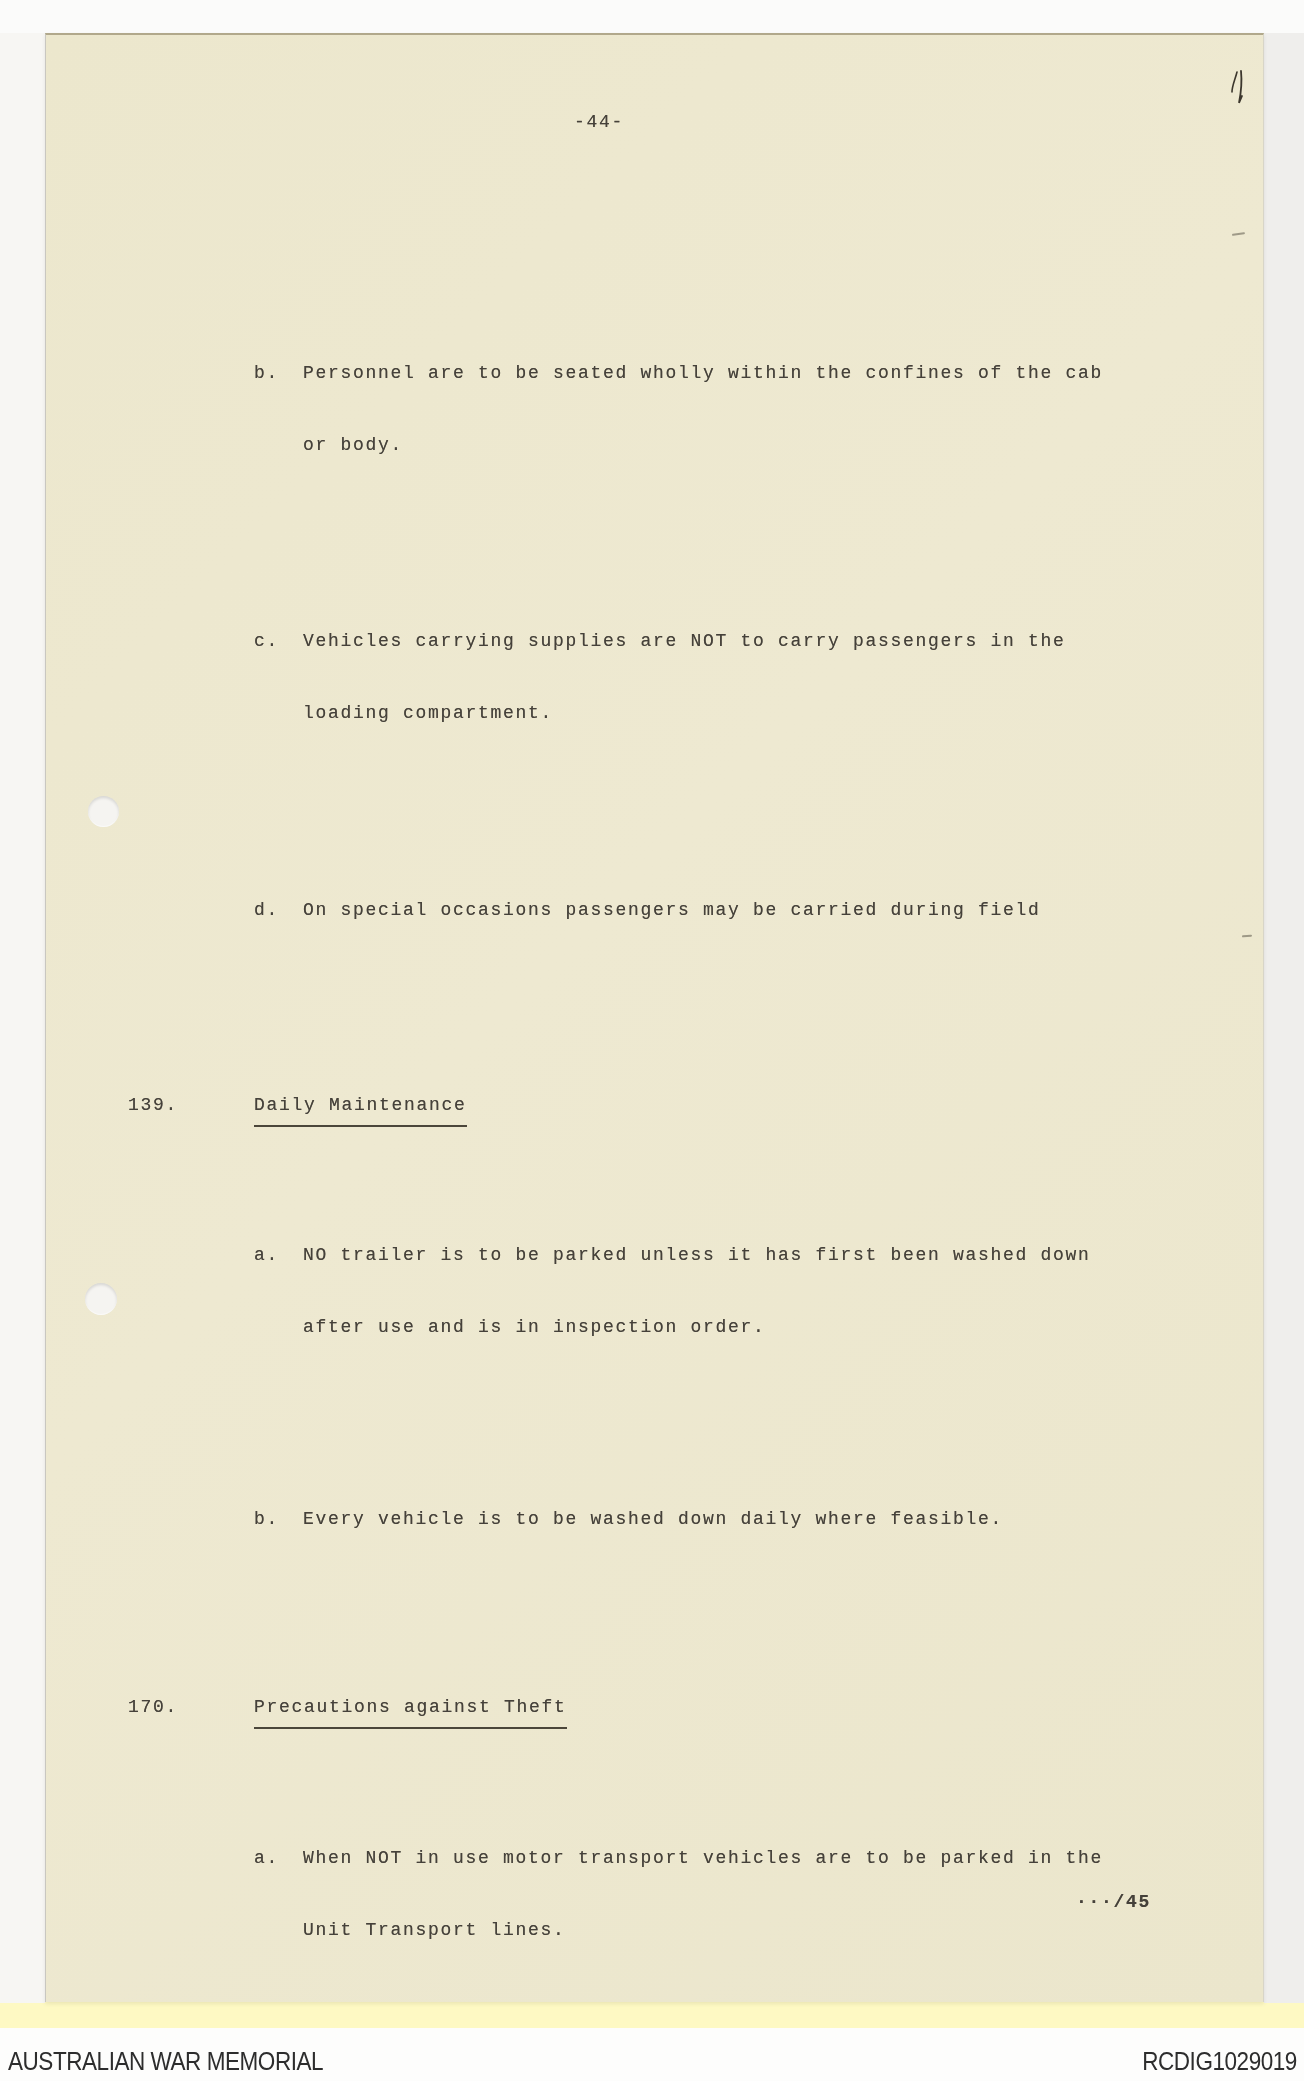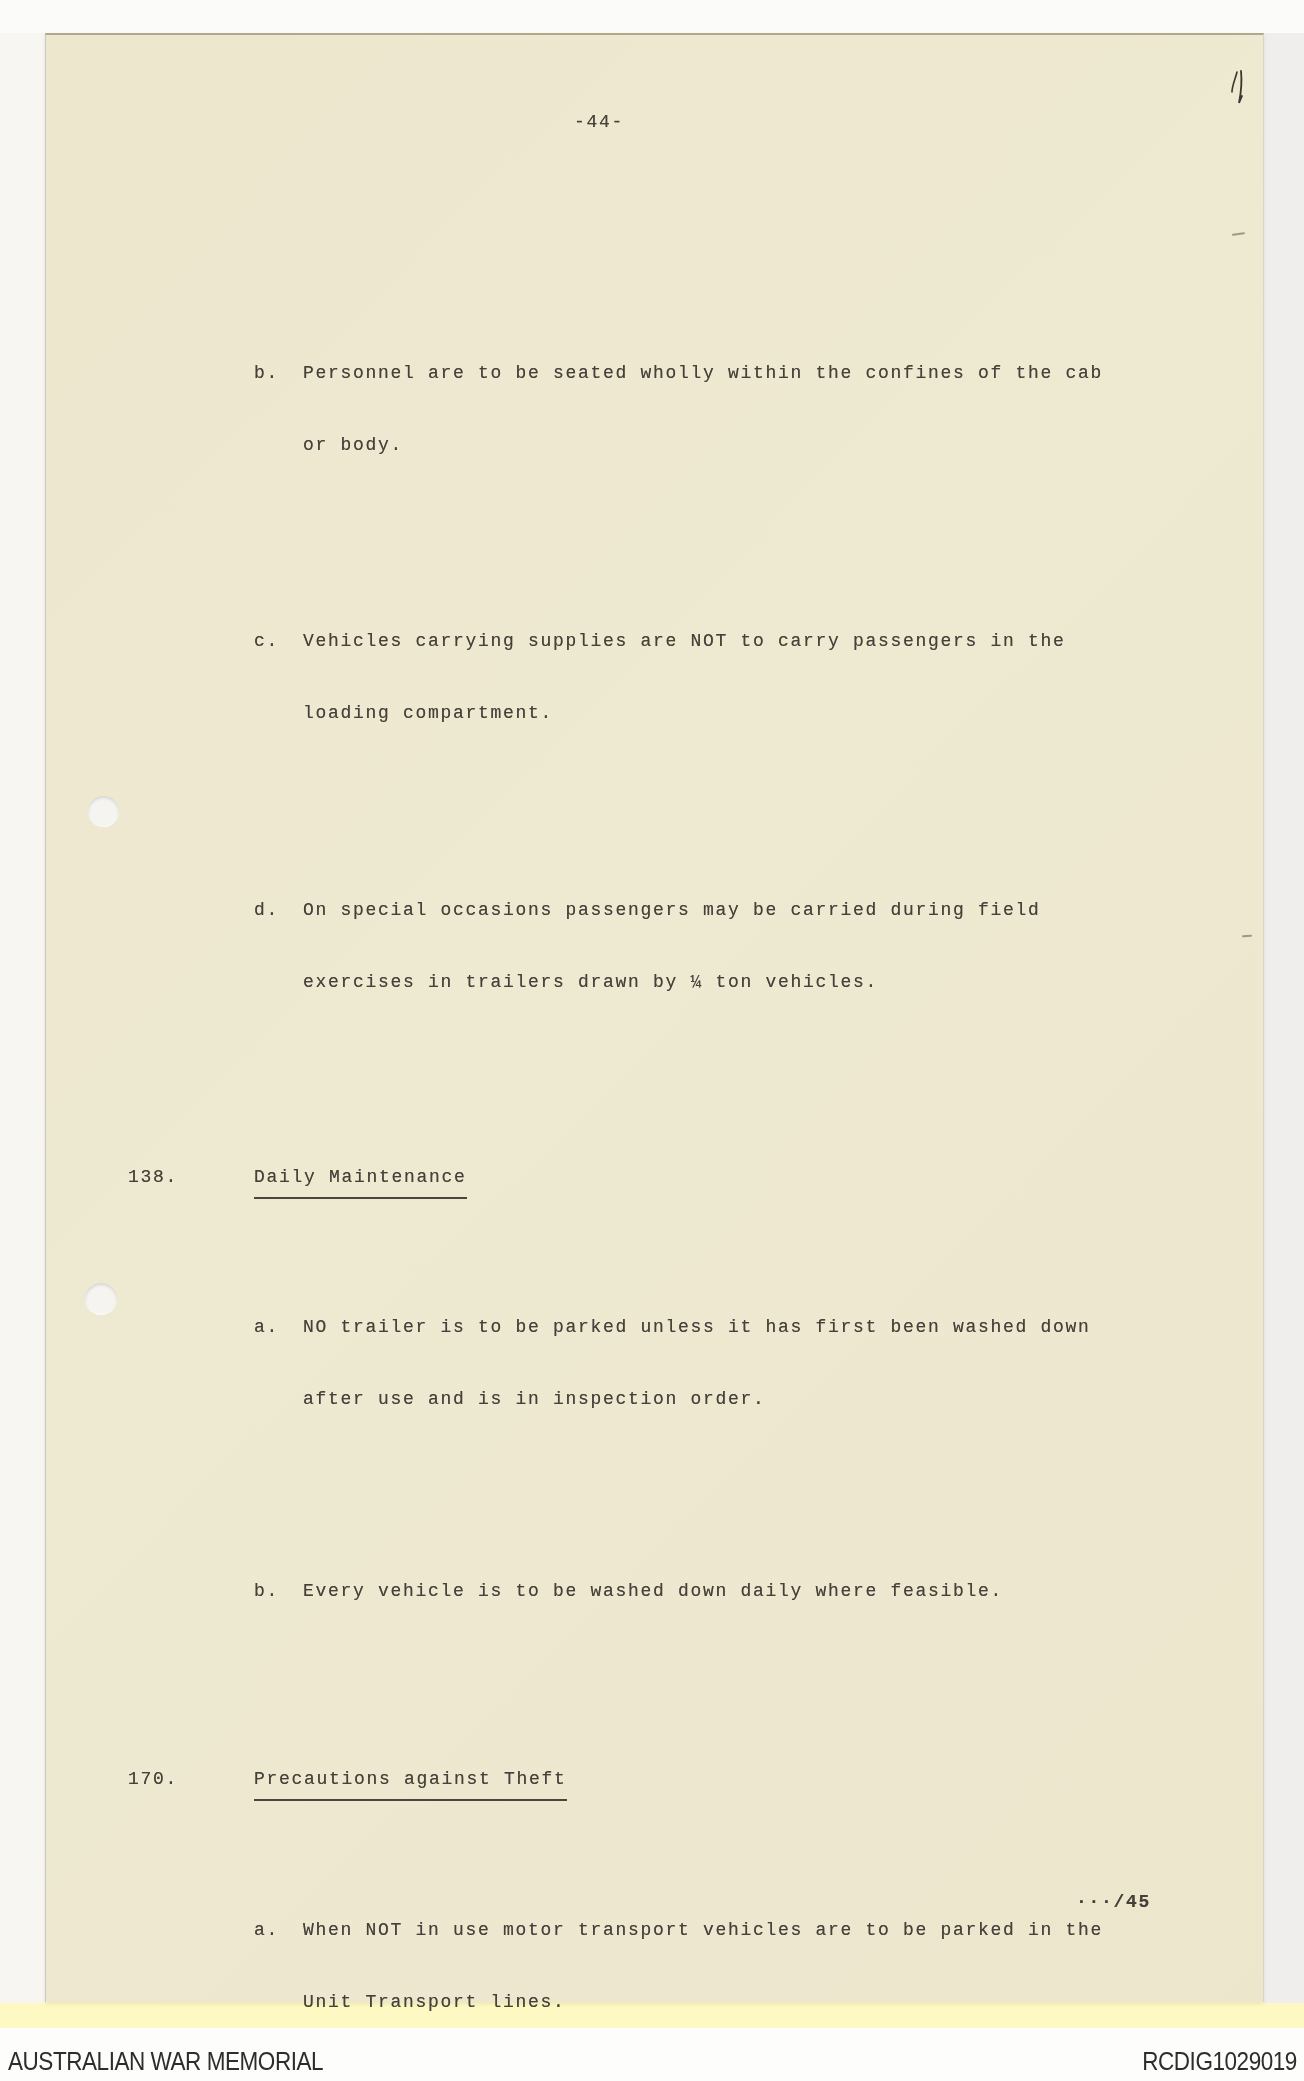--- a/index.html
+++ b/index.html
@@ -85,25 +85,24 @@
       <div style="margin-bottom:28px">
         <div class="line item-line"><span class="letter">b.</span><span>Personnel are to be seated wholly within the confines of the cab</span></div>
         <div class="line item-line">or body.</div>
       </div>
       <div style="margin-bottom:29px">
         <div class="line item-line"><span class="letter">c.</span><span>Vehicles carrying supplies are NOT to carry passengers in the</span></div>
         <div class="line item-line">loading compartment.</div>
       </div>
       <div style="margin-bottom:27px">
         <div class="line item-line"><span class="letter">d.</span><span>On special occasions passengers may be carried during field</span></div>
-        <div class="line item-line">exercises in trailers drawn by ¼ ton vehicles.</div>
       </div>
 
       
-      <div class="sec-head" style="margin-bottom:26px"><span class="sec-num">138.</span><span class="sec-title">Daily Maintenance</span></div>
+      <div class="sec-head" style="margin-bottom:26px"><span class="sec-num">139.</span><span class="sec-title">Daily Maintenance</span></div>
       <div style="margin-bottom:24px">
         <div class="line item-line"><span class="letter">a.</span><span>NO trailer is to be parked unless it has first been washed down</span></div>
         <div class="line item-line">after use and is in inspection order.</div>
       </div>
       <div style="margin-bottom:20px">
         <div class="line item-line"><span class="letter">b.</span><span>Every vehicle is to be washed down daily where feasible.</span></div>
       </div>
 
       
       <div class="sec-head" style="margin-bottom:27px"><span class="sec-num">170.</span><span class="sec-title">Precautions against Theft</span></div>

